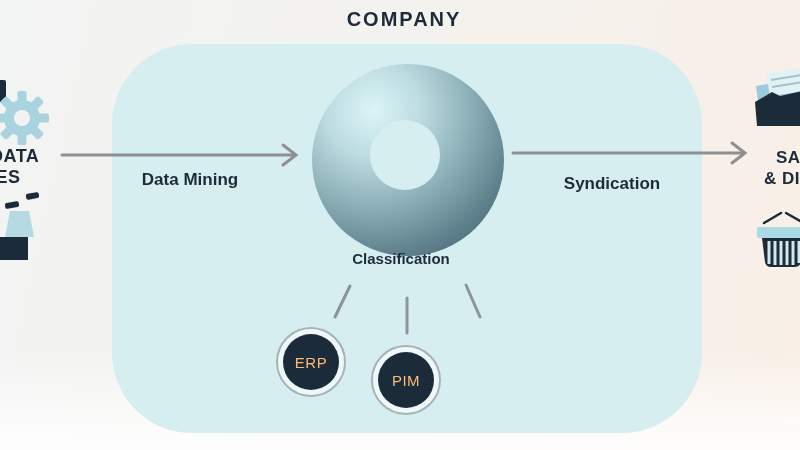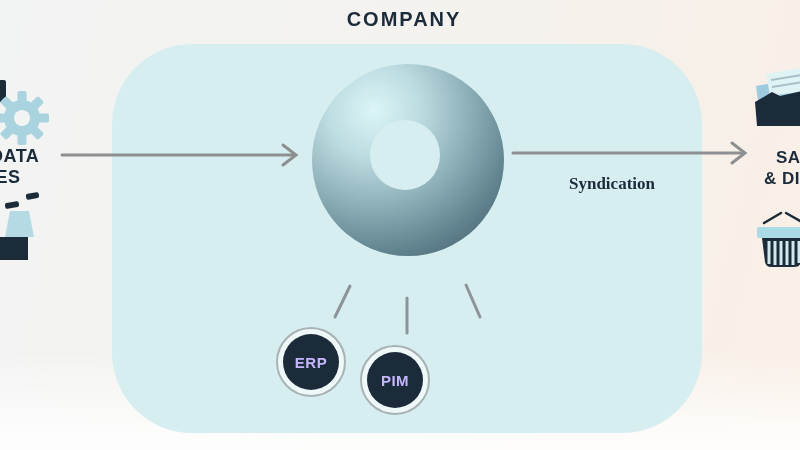--- a/index.html
+++ b/index.html
@@ -24,29 +24,29 @@
   .company-title{left:304px;top:8px;width:200px;font-size:20px;letter-spacing:2px;}
   .company-box{left:112px;top:44px;width:590px;height:389px;background:var(--box);border-radius:80px;}
 
   .donut{left:312px;top:64px;width:192px;height:192px;border-radius:50%;
     background:radial-gradient(circle at 32% 24%, #dcf5f7 0%, #bcdce1 24%, #8fb1b9 48%, #5f818d 74%, #3b5763 98%);}
   .donut-hole{left:370px;top:120px;width:70px;height:70px;border-radius:50%;background:var(--box);}
   .classification-lbl{left:301px;top:250px;width:200px;font-size:15px;}
 
   .flow-lbl{font-size:17px;line-height:20px;}
   .inbound-lbl{left:90px;top:170px;width:200px;}
-  .outbound-lbl{left:512px;top:174px;width:200px;font-family:Liberation Serif, serif;}
+  .outbound-lbl{left:512px;top:174px;width:200px;}
 
   .sys-circle{width:70px;height:70px;border-radius:50%;border:2px solid var(--ring);
     background:#eff8f9;display:flex;align-items:center;justify-content:center;box-sizing:border-box;}
   .sys-inner{width:56px;height:56px;border-radius:50%;background:var(--navy);
     display:flex;align-items:center;justify-content:center;}
-  .sys-inner span{color:#c4b5fd;font-weight:bold;font-size:15px;letter-spacing:.5px;text-align:right;}
+  .sys-inner span{color:#fdba74;font-weight:normal;font-size:15px;letter-spacing:.5px;text-align:right;}
   .sys-erp{left:276px;top:327px;}
-  .sys-pim{left:360px;top:345px;}
+  .sys-pim{left:371px;top:345px;}
   .sys-dam{left:462px;top:327px;}
 
   .src-line1{left:-108px;top:146px;font-size:18px;letter-spacing:.5px;}
   .src-line2{left:-72px;top:167px;font-size:18px;letter-spacing:.5px;}
   .dst-line1{left:776px;top:148px;font-size:17px;letter-spacing:.5px;}
   .dst-line2{left:764px;top:169px;font-size:17px;letter-spacing:.5px;}
 
   svg{display:block;}
 </style>
 </head>
@@ -67,24 +67,26 @@
     </g>
     <g stroke="#8d9499" stroke-width="3" stroke-linecap="round">
       <line x1="350" y1="286" x2="335" y2="317"></line>
       <line x1="407" y1="298" x2="407" y2="333"></line>
       <line x1="466" y1="285" x2="480" y2="317"></line>
     </g>
   </svg>
 
   <div class="abs donut"></div>
   <div class="abs donut-hole"></div>
+  <div class="abs lbl center classification-lbl">Classification</div>
 
   <div class="abs lbl center company-title">COMPANY</div>
 
   <div class="abs lbl center flow-lbl inbound-lbl">
+    <div>Data Mining</div>
   </div>
   <div class="abs lbl center flow-lbl outbound-lbl">Syndication</div>
 
   <div class="abs sys-circle sys-erp">
     <div class="sys-inner">
       <span>ERP</span>
     </div>
   </div>
   <div class="abs sys-circle sys-pim">
     <div class="sys-inner">

